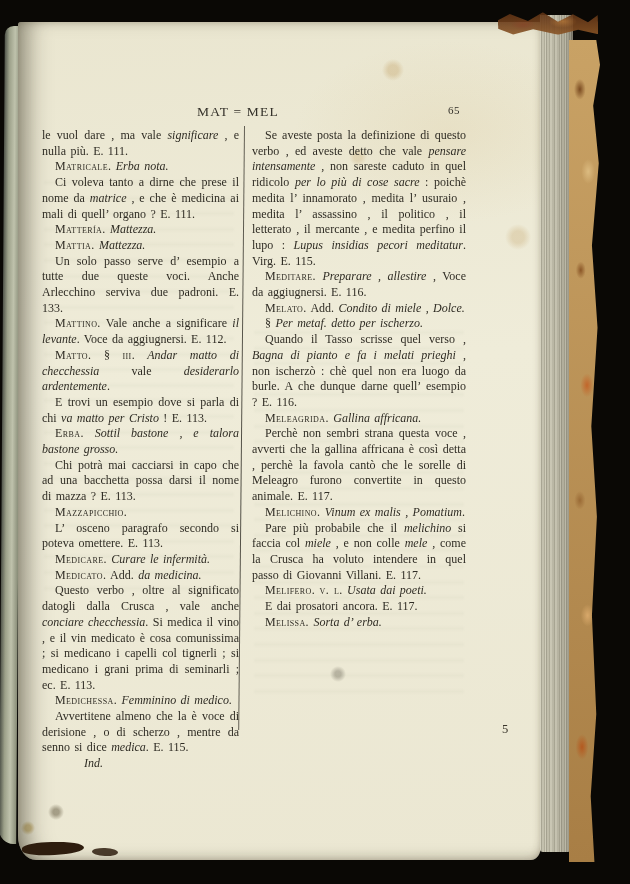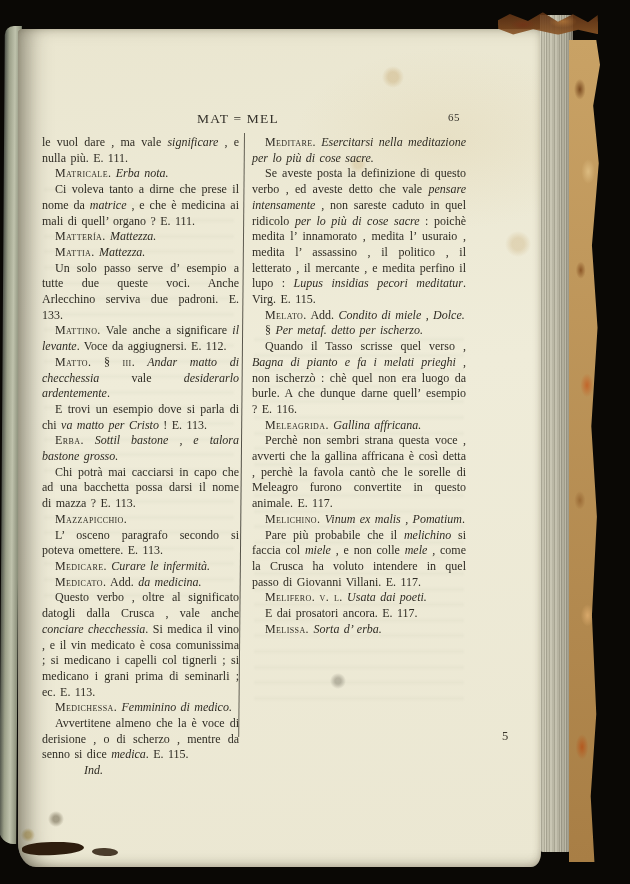--- a/index.html
+++ b/index.html
@@ -7,21 +7,21 @@
     width:630px;height:884px;position:relative;overflow:hidden;
     background:#0a0805;
     font-family:"Liberation Serif","DejaVu Serif",serif;
   }
   .prev-page-edge{
     position:absolute;left:2px;top:26px;width:17px;height:818px;
     background:linear-gradient(90deg,#50544a 0%,#9ca089 28%,#bfc2ac 62%,#878b76 100%);
     border-radius:9px 0 0 14px;transform:rotate(.4deg);
   }
   .page{
-    position:absolute;left:18px;top:29px;width:523px;height:838px;
+    position:absolute;left:18px;top:22px;width:523px;height:838px;
     background:
       radial-gradient(circle at 375px 48px, rgba(186,148,82,.30) 0 5px, transparent 11px),
       radial-gradient(circle at 340px 135px, rgba(186,148,82,.22) 0 4px, transparent 9px),
       radial-gradient(circle at 500px 215px, rgba(186,148,82,.25) 0 6px, transparent 13px),
       radial-gradient(circle at 320px 652px, rgba(120,115,100,.45) 0 3px, transparent 8px),
       radial-gradient(circle at 38px 790px, rgba(95,85,60,.5) 0 3px, transparent 8px),
       radial-gradient(circle at 10px 806px, rgba(180,150,70,.55) 0 3px, transparent 7px),
       radial-gradient(ellipse 220px 130px at 430px 110px, rgba(214,192,140,.20), transparent 70%),
       linear-gradient(175deg,#eae6d0 0%,#efecd9 42%,#ebe7d2 100%);
     border-radius:3px 2px 10px 18px / 3px 2px 14px 24px;
@@ -128,22 +128,22 @@
       <p class=""><span class="r">L’ osceno paragrafo secondo si poteva omettere. E. 113.</span></p>
       <p class=""><span class="sc">Medicare.</span><span class="r"> </span><span class="i">Curare le infermità.</span></p>
       <p class=""><span class="sc">Medicato.</span><span class="r"> Add. </span><span class="i">da medicina.</span></p>
       <p class=""><span class="r">Questo verbo , oltre al significato datogli dalla Crusca , vale anche </span><span class="i">conciare checchessia</span><span class="r">. Si medica il vino , e il vin medicato è cosa comunissima ; si medicano i capelli col tignerli ; si medicano i grani prima di seminarli ; ec. E. 113.</span></p>
       <p class=""><span class="sc">Medichessa.</span><span class="r"> </span><span class="i">Femminino di medico.</span></p>
       <p class=""><span class="r">Avvertitene almeno che la è voce di derisione , o di scherzo , mentre da senno si dice </span><span class="i">medica</span><span class="r">. E. 115.</span></p>
       <p class="catchword"><span class="i">Ind.</span></p>
     </div>
 
   <div class="col col-right">
-      <p class=""><span class="sc">Meditare.</span><span class="r"> </span><span class="i">Esercitarsi nella meditazione per lo più di cose sacre.</span></p>
       <p class=""><span class="r">Se aveste posta la definizione di questo verbo , ed aveste detto che vale </span><span class="i">pensare intensamente</span><span class="r"> , non sareste caduto in quel ridicolo </span><span class="i">per lo più di cose sacre</span><span class="r"> : poichè medita l’ innamorato , medita l’ usuraio , medita l’ assassino , il politico , il letterato , il mercante , e medita perfino il lupo : </span><span class="i">Lupus insidias pecori meditatur</span><span class="r">. Virg. E. 115.</span></p>
+      <p class=""><span class="sc">Meditare.</span><span class="r"> </span><span class="i">Preparare , allestire</span><span class="r"> , Voce da aggiugnersi. E. 116.</span></p>
       <p class=""><span class="sc">Melato.</span><span class="r"> Add. </span><span class="i">Condito di miele , Dolce.</span></p>
       <p class=""><span class="r">§ </span><span class="i">Per metaf. detto per ischerzo.</span></p>
       <p class=""><span class="r">Quando il Tasso scrisse quel verso , </span><span class="i">Bagna di pianto e fa i melati prieghi</span><span class="r"> , non ischerzò : chè quel non era luogo da burle. A che dunque darne quell’ esempio ? E. 116.</span></p>
       <p class=""><span class="sc">Meleagrida.</span><span class="r"> </span><span class="i">Gallina affricana.</span></p>
       <p class=""><span class="r">Perchè non sembri strana questa voce , avverti che la gallina affricana è così detta , perchè la favola cantò che le sorelle di Meleagro furono convertite in questo animale. E. 117.</span></p>
       <p class=""><span class="sc">Melichino.</span><span class="r"> </span><span class="i">Vinum ex malis</span><span class="r"> , </span><span class="i">Pomatium</span><span class="r">.</span></p>
       <p class=""><span class="r">Pare più probabile che il </span><span class="i">melichino</span><span class="r"> si faccia col </span><span class="i">miele</span><span class="r"> , e non colle </span><span class="i">mele</span><span class="r"> , come la Crusca ha voluto intendere in quel passo di Giovanni Villani. E. 117.</span></p>
       <p class=""><span class="sc">Melifero.</span><span class="r"> </span><span class="sc">v. l.</span><span class="r"> </span><span class="i">Usata dai poeti.</span></p>
       <p class=""><span class="r">E dai prosatori ancora. E. 117.</span></p>
       <p class=""><span class="sc">Melissa.</span><span class="r"> </span><span class="i">Sorta d’ erba.</span></p>

